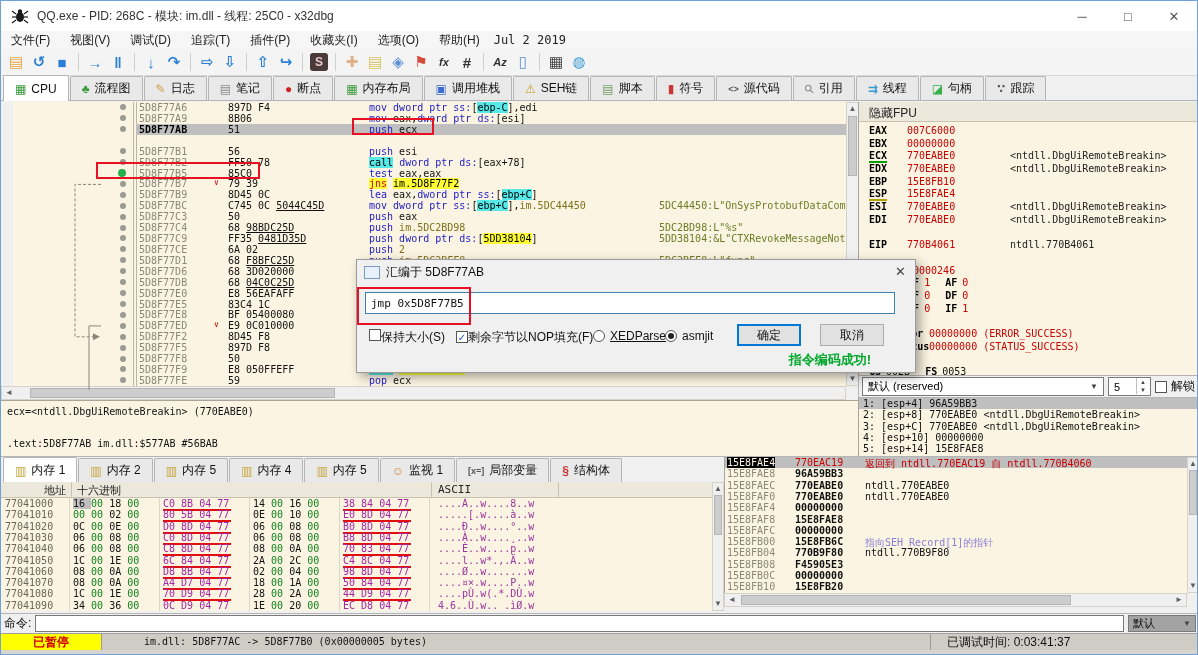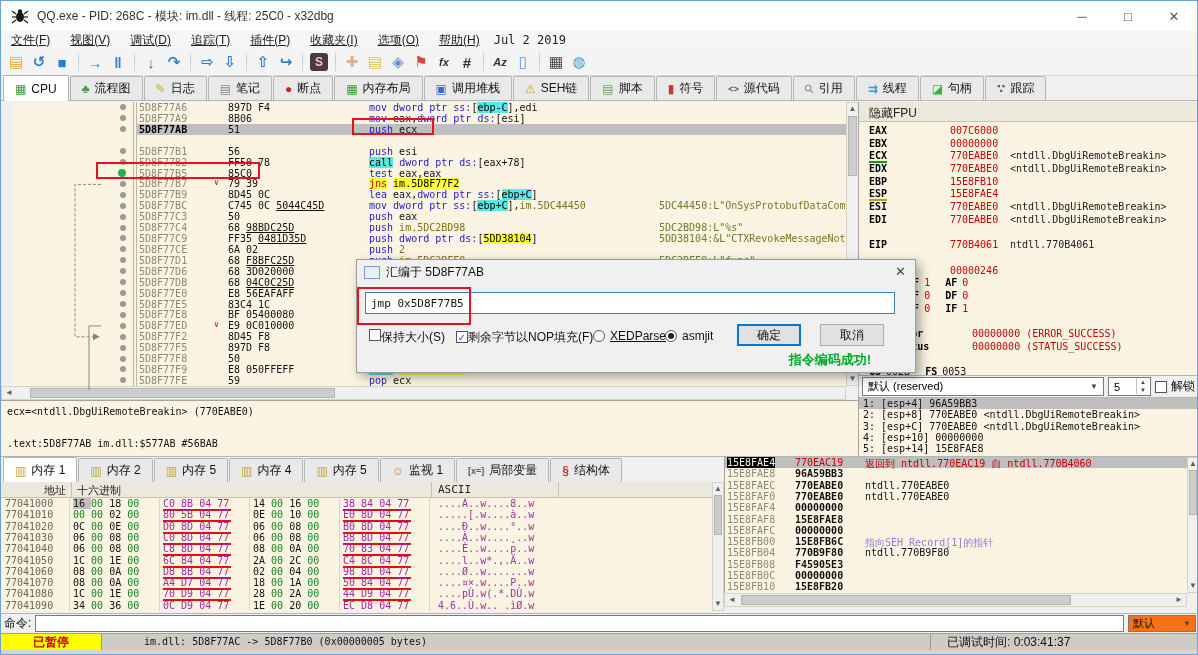--- a/index.html
+++ b/index.html
@@ -10,21 +10,21 @@
   .titlebar{position:absolute;left:0;top:0;right:0;height:30px;background:#ffffff;
             display:flex;align-items:center;padding-left:10px;box-sizing:border-box;}
   .appicon{width:18px;height:16px;}
   .tb-title{font-size:12px;color:#333;margin-left:8px;}
   .winbtns{position:absolute;right:0;top:0;height:30px;display:flex;}
   .wbtn{width:46px;height:30px;display:flex;align-items:center;justify-content:center;
         font-size:13px;color:#555;}
   
   .menubar{position:absolute;left:0;top:30px;right:0;height:18px;background:#f6f6f6;
            display:flex;align-items:center;font-size:12px;color:#222;}
-  .mitem{padding:0 10px;text-decoration:underline;}
+  .mitem{padding:0 10px;}
   .mdate{font-family:"DejaVu Sans Mono",monospace;font-size:12px;margin-left:4px;color:#222;}
   
   .toolbar{position:absolute;left:0;top:48px;right:0;height:27px;background:#f4f4f4;
            border-bottom:1px solid #d9d9d9;display:flex;align-items:center;
            padding-left:4px;gap:1px;box-sizing:border-box;}
   .tbicon{width:22px;height:22px;display:flex;align-items:center;justify-content:center;
           font-size:15px;font-weight:bold;}
   .tbicon.txt{font-size:11px;font-style:italic;}
   .tbicon.dark{width:18px;height:18px;border-radius:3px;font-size:12px;font-style:normal;margin:0 2px;}
   .tbsep{width:1px;height:18px;background:#d0d0d0;margin:0 4px;}
@@ -77,21 +77,21 @@
   .regpane{position:absolute;left:857px;top:101px;width:341px;height:354px;background:#fbf4e2;
            border-left:1px solid #a8a49a;box-sizing:border-box;overflow:hidden;}
   .fpuhdr{height:20px;background:#ece8dc;border-bottom:1px solid #c8c2b2;font-size:12px;color:#222;
           padding:3px 0 0 10px;box-sizing:border-box;}
   .regrows{position:absolute;left:0;top:23px;right:0;}
   .rrow{position:relative;height:12.7px;line-height:12.7px;font:10px "DejaVu Sans Mono",monospace;
         white-space:pre;padding-left:10px;box-sizing:border-box;}
   .rn{position:absolute;left:10px;font-weight:bold;color:#000;}
   .rn.ugreen{border-bottom:2px solid #00a000;}
   .rn.uolive{border-bottom:2px solid #b0a000;}
-  .rv{position:absolute;left:48px;color:#c80000;margin-left:43px;}
+  .rv{position:absolute;left:48px;color:#c80000;}
   .rv.wide{left:70px;}
   .rl{position:absolute;left:151px;color:#222;}
   .fn{margin-right:5px;font-weight:bold;color:#000;}
   .fv{margin-right:15px;color:#c80000;}
   .fv.blk{color:#111;}
   
   .convbar{position:absolute;left:857px;top:374px;width:341px;height:23px;background:#f0f0f0;
            border:1px solid #b5b5b5;box-sizing:border-box;display:flex;align-items:center;
            padding:0 3px;gap:4px;z-index:6;}
   .convsel{flex:1;background:#fff;border:1px solid #7a7a7a;height:17px;font-size:11px;
@@ -141,21 +141,21 @@
   .sc.red{color:#c80000;}
   .sc.purple{color:#8a7fd6;}
   .sc.black{color:#111;}
   
   .cmdbar{position:absolute;left:0;top:612px;width:1198px;height:20px;background:#f0f0f0;
           border-top:1px solid #b5b5b5;display:flex;align-items:center;padding:0 3px;gap:4px;
           box-sizing:border-box;}
   .cmdlabel{font-size:12px;color:#111;}
   .cmdinput{flex:1;height:15px;border:1px solid #7a7a7a;background:#fff;
             font:11px "DejaVu Sans Mono",monospace;padding:0 3px;}
-  .cmdmode{width:58px;height:15px;border:1px solid #7a7a7a;background:#f97316;font-size:11px;
+  .cmdmode{width:58px;height:15px;border:1px solid #7a7a7a;background:#a3a3a3;font-size:11px;
            display:flex;justify-content:space-between;align-items:center;padding:0 4px;color:#111;}
   .statusbar{position:absolute;left:0;top:632px;width:1198px;height:17px;background:#cfccc6;
              border-top:1px solid #a0a0a0;display:flex;font-size:12px;box-sizing:border-box;}
   .badge{width:100px;background:#ffff00;color:#d00000;font-weight:bold;text-align:center;
          line-height:16px;border-right:1px solid #9a9a9a;}
   .smsg{padding-left:42px;font:10px "DejaVu Sans Mono",monospace;line-height:16px;color:#111;flex:1;}
   .stime{width:252px;border-left:1px solid #9a9a9a;padding-left:16px;line-height:16px;color:#111;}
   .tasksliver{position:absolute;left:0;top:649px;width:1198px;height:6px;background:#d8d5d0;}
   
   .dialog{position:absolute;left:355px;top:258px;width:560px;height:114px;background:#f0f0f0;

